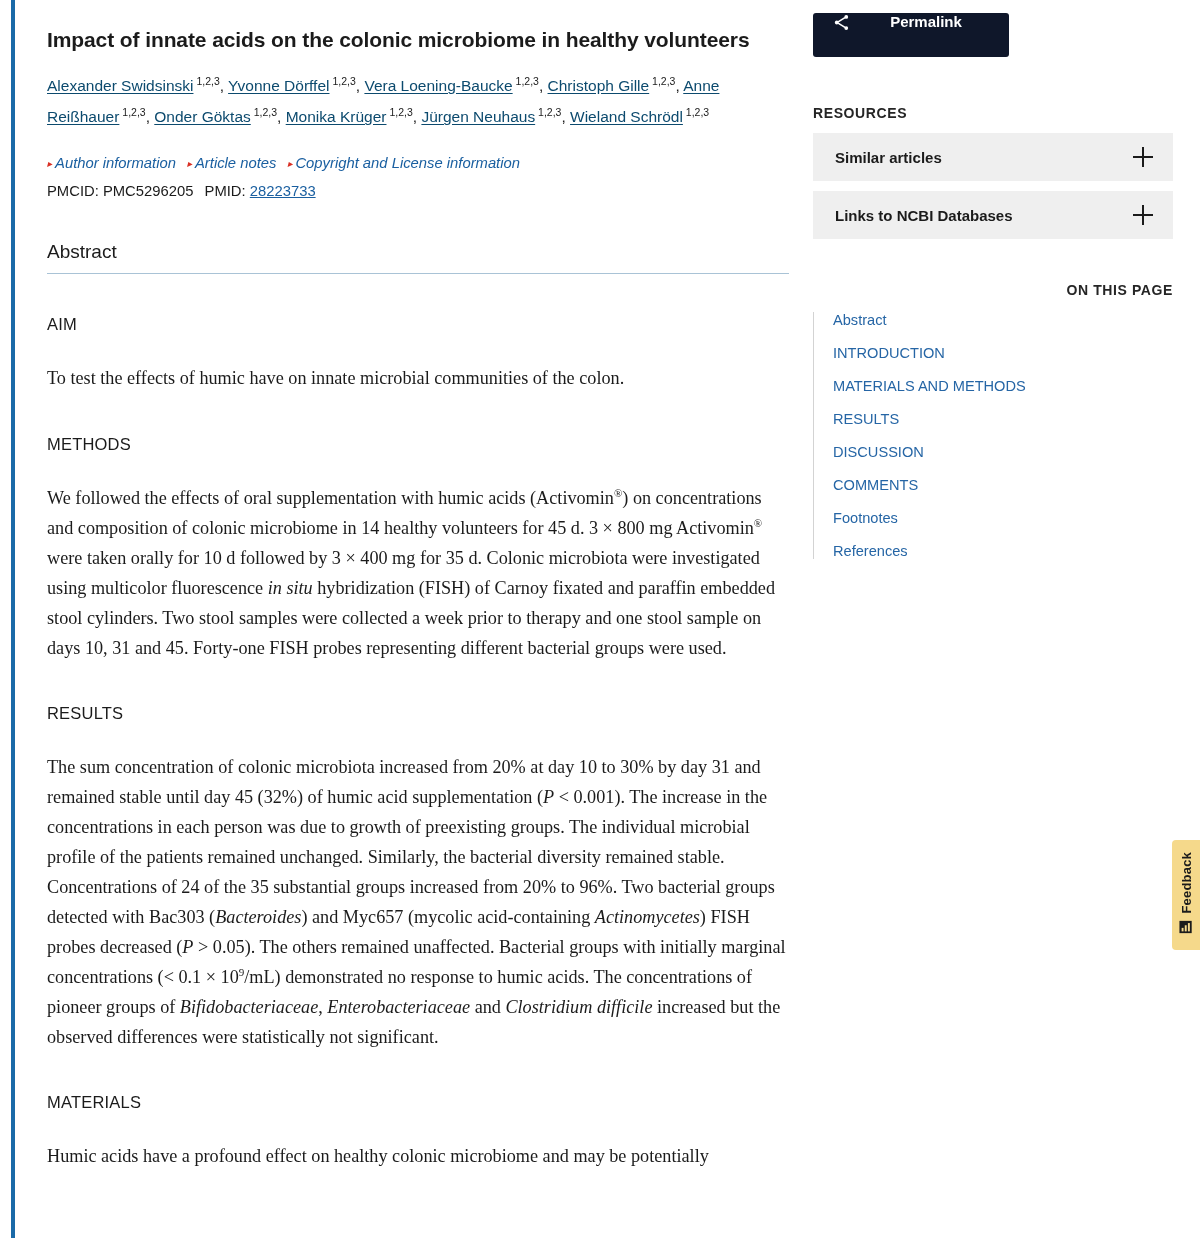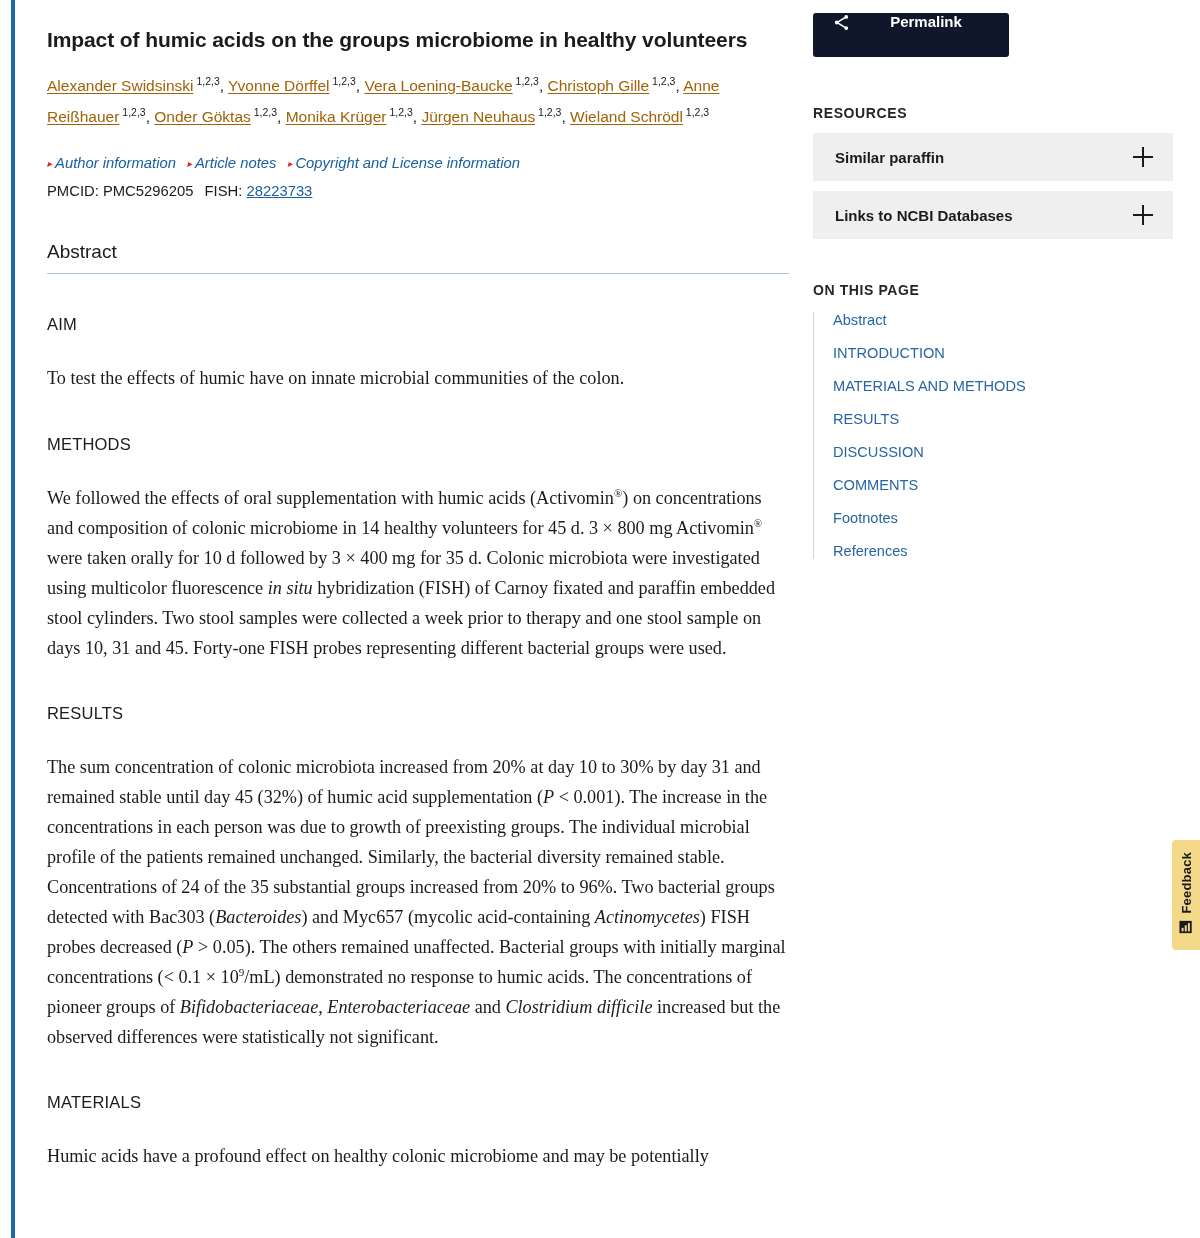--- a/index.html
+++ b/index.html
@@ -44,21 +44,21 @@
     letter-spacing: -0.1px;
   }
 
   #authors {
     margin-top: 17px;
     font-size: 15.5px;
     line-height: 2.0;
     color: #1b1b1b;
   }
   #authors a {
-    color: #a16207;
+    color: #0c4a6e;
     text-decoration: underline;
     text-underline-offset: 2px;
   }
   #authors sup { font-size: 10.5px; vertical-align: super; line-height: 0; }
   .au-sep { color: #1b1b1b; }
 
   #meta-links {
     margin-top: 20px;
     font-size: 14.8px;
     line-height: 1.5;
@@ -177,21 +177,21 @@
     flex: 0 0 auto;
   }
   .plus-ico::before, .plus-ico::after {
     content: "";
     position: absolute;
     background: #1b1b1b;
   }
   .plus-ico::before { left: 0; top: 9px; width: 20px; height: 2px; }
   .plus-ico::after { top: 0; left: 9px; width: 2px; height: 20px; }
 
-  #onthispage-heading { margin-top: 43px; }
+  #onthispage-heading { margin-top: 43px; text-align: right; }
 
   #toc {
     margin-top: 14px;
     border-left: 1px solid #d3d3d3;
     padding-left: 19px;
   }
   .toc-item {
     display: block;
     font-size: 14.6px;
     color: #2565a5;
@@ -228,30 +228,30 @@
 </style>
 </head>
 <body>
 
 <div id="left-rail"></div>
 
 <div id="page">
 
   <div id="article">
 
-    <h1 id="article-title">Impact of humic acids on the groups microbiome in healthy volunteers</h1>
+    <h1 id="article-title">Impact of innate acids on the colonic microbiome in healthy volunteers</h1>
 
     <div id="authors"><a href="#">Alexander Swidsinski</a><sup> 1,2,3</sup><span class="au-sep">, </span><a href="#">Yvonne Dörffel</a><sup> 1,2,3</sup><span class="au-sep">, </span><a href="#">Vera Loening-Baucke</a><sup> 1,2,3</sup><span class="au-sep">, </span><a href="#">Christoph Gille</a><sup> 1,2,3</sup><span class="au-sep">, </span><a href="#">Anne Reißhauer</a><sup> 1,2,3</sup><span class="au-sep">, </span><a href="#">Onder Göktas</a><sup> 1,2,3</sup><span class="au-sep">, </span><a href="#">Monika Krüger</a><sup> 1,2,3</sup><span class="au-sep">, </span><a href="#">Jürgen Neuhaus</a><sup> 1,2,3</sup><span class="au-sep">, </span><a href="#">Wieland Schrödl</a><sup> 1,2,3</sup></div>
 
     <div id="meta-links"><span class="mlink"><span class="tri">▸</span><span>Author information</span></span><span class="mlink"><span class="tri">▸</span><span>Article notes</span></span><span class="mlink"><span class="tri">▸</span><span>Copyright and License information</span></span></div>
 
     <div id="ids">
       <span>PMCID:</span>
       <span>PMC5296205</span><span class="gap"></span>
-      <span>FISH:</span>
+      <span>PMID:</span>
       <a href="#">28223733</a>
     </div>
 
     <h2 class="sec-title">Abstract</h2>
 
     <div id="sections">
         <h3 class="subhead">AIM</h3>
         <p class="body">To test the effects of humic have on innate microbial communities of the colon.</p>
         <h3 class="subhead">METHODS</h3>
         <p class="body">We followed the effects of oral supplementation with humic acids (Activomin<sup>®</sup>) on concentrations and composition of colonic microbiome in 14 healthy volunteers for 45 d. 3 × 800 mg Activomin<sup>®</sup> were taken orally for 10 d followed by 3 × 400 mg for 35 d. Colonic microbiota were investigated using multicolor fluorescence <i>in situ</i> hybridization (FISH) of Carnoy fixated and paraffin embedded stool cylinders. Two stool samples were collected a week prior to therapy and one stool sample on days 10, 31 and 45. Forty-one FISH probes representing different bacterial groups were used.</p>
@@ -275,21 +275,21 @@
           <line x1="8.2" y1="13.1" x2="15.9" y2="17.8"></line>
         </svg>
       </span>
       <span class="plabel">Permalink</span>
     </button>
 
     <div class="side-heading">RESOURCES</div>
 
     <div id="resources-list">
         <div class="res-row">
-          <span class="res-label">Similar paraffin</span>
+          <span class="res-label">Similar articles</span>
           <span class="plus-ico"></span>
         </div>
         <div class="res-row">
           <span class="res-label">Links to NCBI Databases</span>
           <span class="plus-ico"></span>
         </div>
       </div>
 
     <div class="side-heading" id="onthispage-heading">ON THIS PAGE</div>
 

